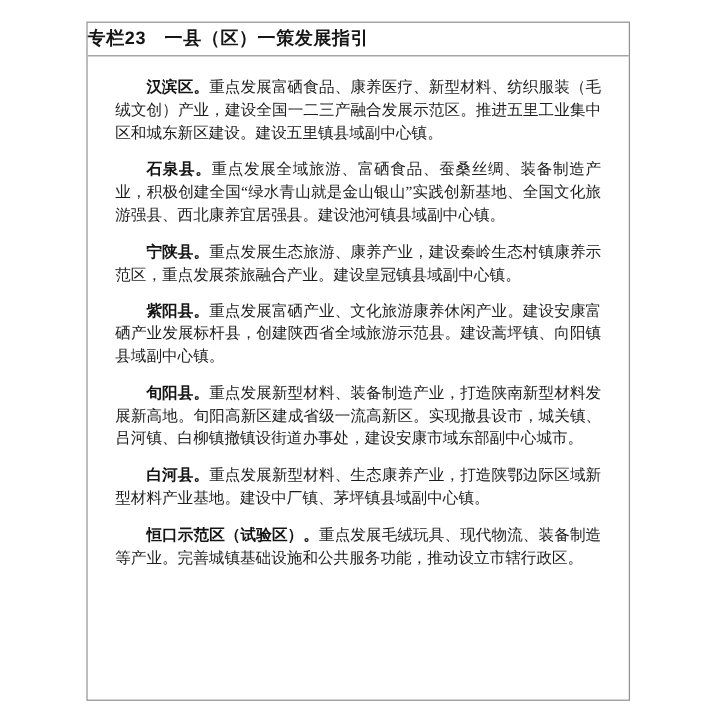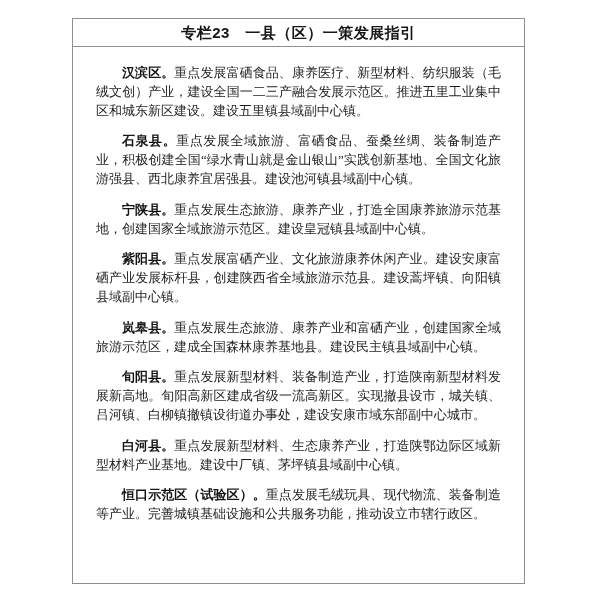--- a/index.html
+++ b/index.html
@@ -20,21 +20,21 @@
     width: 453px;
     height: 566px;
     border: 1px solid #8f8f8f;
     background: #ffffff;
     box-sizing: border-box;
     overflow: hidden;
   }
   .column-title {
     height: 27px;
     line-height: 27px;
-    text-align: center;
+    text-align: left;
     font-family: "Liberation Sans", "DejaVu Sans", sans-serif;
     font-weight: bold;
     font-size: 15px;
     letter-spacing: 0.5px;
     color: #161616;
     border-bottom: 1px solid #8f8f8f;
     white-space: nowrap;
   }
   .column-body {
     padding: 5px 11px 0 11px;
@@ -53,20 +53,19 @@
   }
 </style>
 </head>
 <body>
 
 <div class="column-box">
   <div class="column-title">专栏23　一县（区）一策发展指引</div>
   <div class="column-body">
     <p class="para"><b class="county">汉滨区。</b><span>重点发展富硒食品、康养医疗、新型材料、纺织服装（毛绒文创）产业，建设全国一二三产融合发展示范区。推进五里工业集中区和城东新区建设。建设五里镇县域副中心镇。</span></p>
     <p class="para"><b class="county">石泉县。</b><span>重点发展全域旅游、富硒食品、蚕桑丝绸、装备制造产业，积极创建全国“绿水青山就是金山银山”实践创新基地、全国文化旅游强县、西北康养宜居强县。建设池河镇县域副中心镇。</span></p>
-    <p class="para"><b class="county">宁陕县。</b><span>重点发展生态旅游、康养产业，打造全国康养旅游示范基地，创建国家全域旅游示范区。建设皇冠镇县域副中心镇。</span></p>
+    <p class="para"><b class="county">宁陕县。</b><span>重点发展生态旅游、康养产业，建设秦岭生态村镇康养示范区，重点发展茶旅融合产业。建设皇冠镇县域副中心镇。</span></p>
     <p class="para"><b class="county">紫阳县。</b><span>重点发展富硒产业、文化旅游康养休闲产业。建设安康富硒产业发展标杆县，创建陕西省全域旅游示范县。建设蒿坪镇、向阳镇县域副中心镇。</span></p>
-    <p class="para"><b class="county">岚皋县。</b><span>重点发展生态旅游、康养产业和富硒产业，创建国家全域旅游示范区，建成全国森林康养基地县。建设民主镇县域副中心镇。</span></p>
     <p class="para"><b class="county">旬阳县。</b><span>重点发展新型材料、装备制造产业，打造陕南新型材料发展新高地。旬阳高新区建成省级一流高新区。实现撤县设市，城关镇、吕河镇、白柳镇撤镇设街道办事处，建设安康市域东部副中心城市。</span></p>
     <p class="para"><b class="county">白河县。</b><span>重点发展新型材料、生态康养产业，打造陕鄂边际区域新型材料产业基地。建设中厂镇、茅坪镇县域副中心镇。</span></p>
     <p class="para"><b class="county">恒口示范区（试验区）。</b><span>重点发展毛绒玩具、现代物流、装备制造等产业。完善城镇基础设施和公共服务功能，推动设立市辖行政区。</span></p>
   </div>
 </div>
 
 </body></html>

